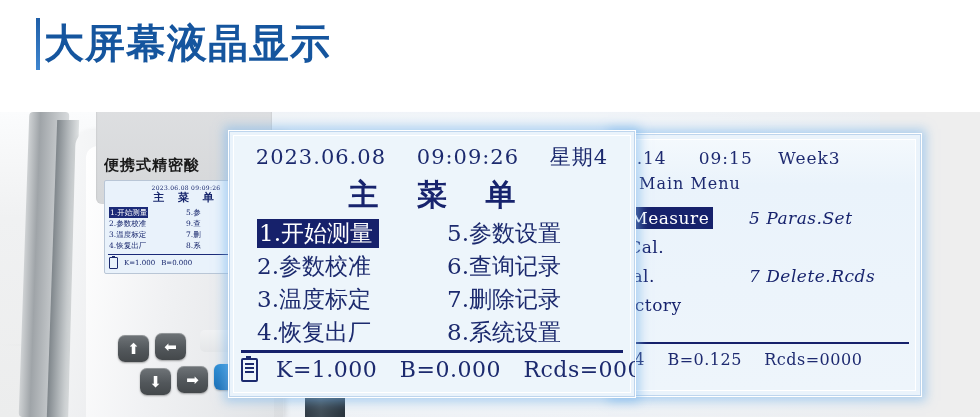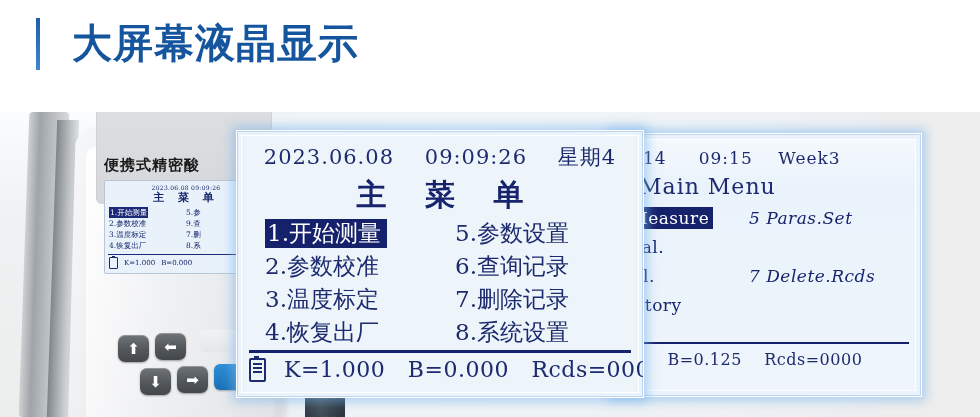--- a/index.html
+++ b/index.html
@@ -106,21 +106,21 @@
     position:absolute;left:0;top:232px;width:310px;height:2px;
     background:linear-gradient(90deg,rgba(180,186,192,.0),rgba(170,178,186,.55));
   }
   
   .header{position:absolute;left:0;top:0;width:980px;height:112px;background:#ffffff;}
   .accent-bar{
     position:absolute;left:36px;top:18px;width:4px;height:52px;
     background:linear-gradient(180deg,#1f5fa8,#3f86cf);
   }
   .headline{
-    position:absolute;left:72px;top:16px;
+    position:absolute;left:44px;top:16px;
     font-size:40px;font-weight:bold;color:#15559e;letter-spacing:1px;
     font-family:"DejaVu Sans","Liberation Sans",sans-serif;
     white-space:nowrap;
   }
   .subline{
     position:absolute;left:57px;top:74px;
     font-size:21px;color:#1d4f94;letter-spacing:.5px;
     font-family:"DejaVu Sans","Liberation Sans",sans-serif;
     white-space:nowrap;
   }
@@ -139,36 +139,36 @@
     background:linear-gradient(180deg,#f4f9fd 0%,#eaf3fb 18%,#eef5fb 100%);
     border:1px solid #ffffff;
   }
   
   .panel-en{left:612px;top:133px;width:308px;height:262px;}
   .panel-en .topline{
     position:absolute;left:0px;top:14px;width:100%;
     font-size:17px;letter-spacing:1px;white-space:nowrap;color:#1e2a70;
   }
   .panel-en .ptitle{
-    position:absolute;left:26px;top:40px;font-size:22px;letter-spacing:1px;color:#1e2a70;
+    position:absolute;left:26px;top:40px;font-size:16px;letter-spacing:1px;color:#1e2a70;
   }
   .panel-en .rows{position:absolute;left:0px;top:70px;width:100%;}
   .panel-en .row{display:flex;font-size:17px;line-height:29px;letter-spacing:.5px;white-space:nowrap;}
   .panel-en .cl{width:136px;padding-left:0px;}
   .panel-en .cr{width:170px;font-style:italic;}
   .panel-en .sel{background:#16216b;color:#ffffff;padding:1px 4px;}
   .panel-en .divider{
     position:absolute;left:12px;top:208px;width:284px;height:2px;background:#16216b;
   }
   .panel-en .status{
     position:absolute;left:0px;top:216px;width:100%;
     font-size:16px;letter-spacing:.5px;white-space:nowrap;color:#1e2a70;
   }
   
-  .panel-cn{left:228px;top:130px;width:406px;height:266px;z-index:5;margin-left:8px;}
+  .panel-cn{left:228px;top:130px;width:406px;height:266px;z-index:5;}
   .panel-cn .inner2{position:absolute;inset:4px;background:#edf5fb;border:1px solid #ffffff;}
   .panel-cn .cn-top{
     position:absolute;left:0;top:12px;width:100%;text-align:center;
     font-size:21px;letter-spacing:1px;white-space:nowrap;color:#1c2a6e;
   }
   .panel-cn .cn-title{
     position:absolute;left:0;top:44px;width:100%;text-align:center;
     font-size:30px;font-weight:bold;letter-spacing:14px;text-indent:14px;color:#17236d;
     font-family:"DejaVu Sans","Liberation Sans",sans-serif;
   }

